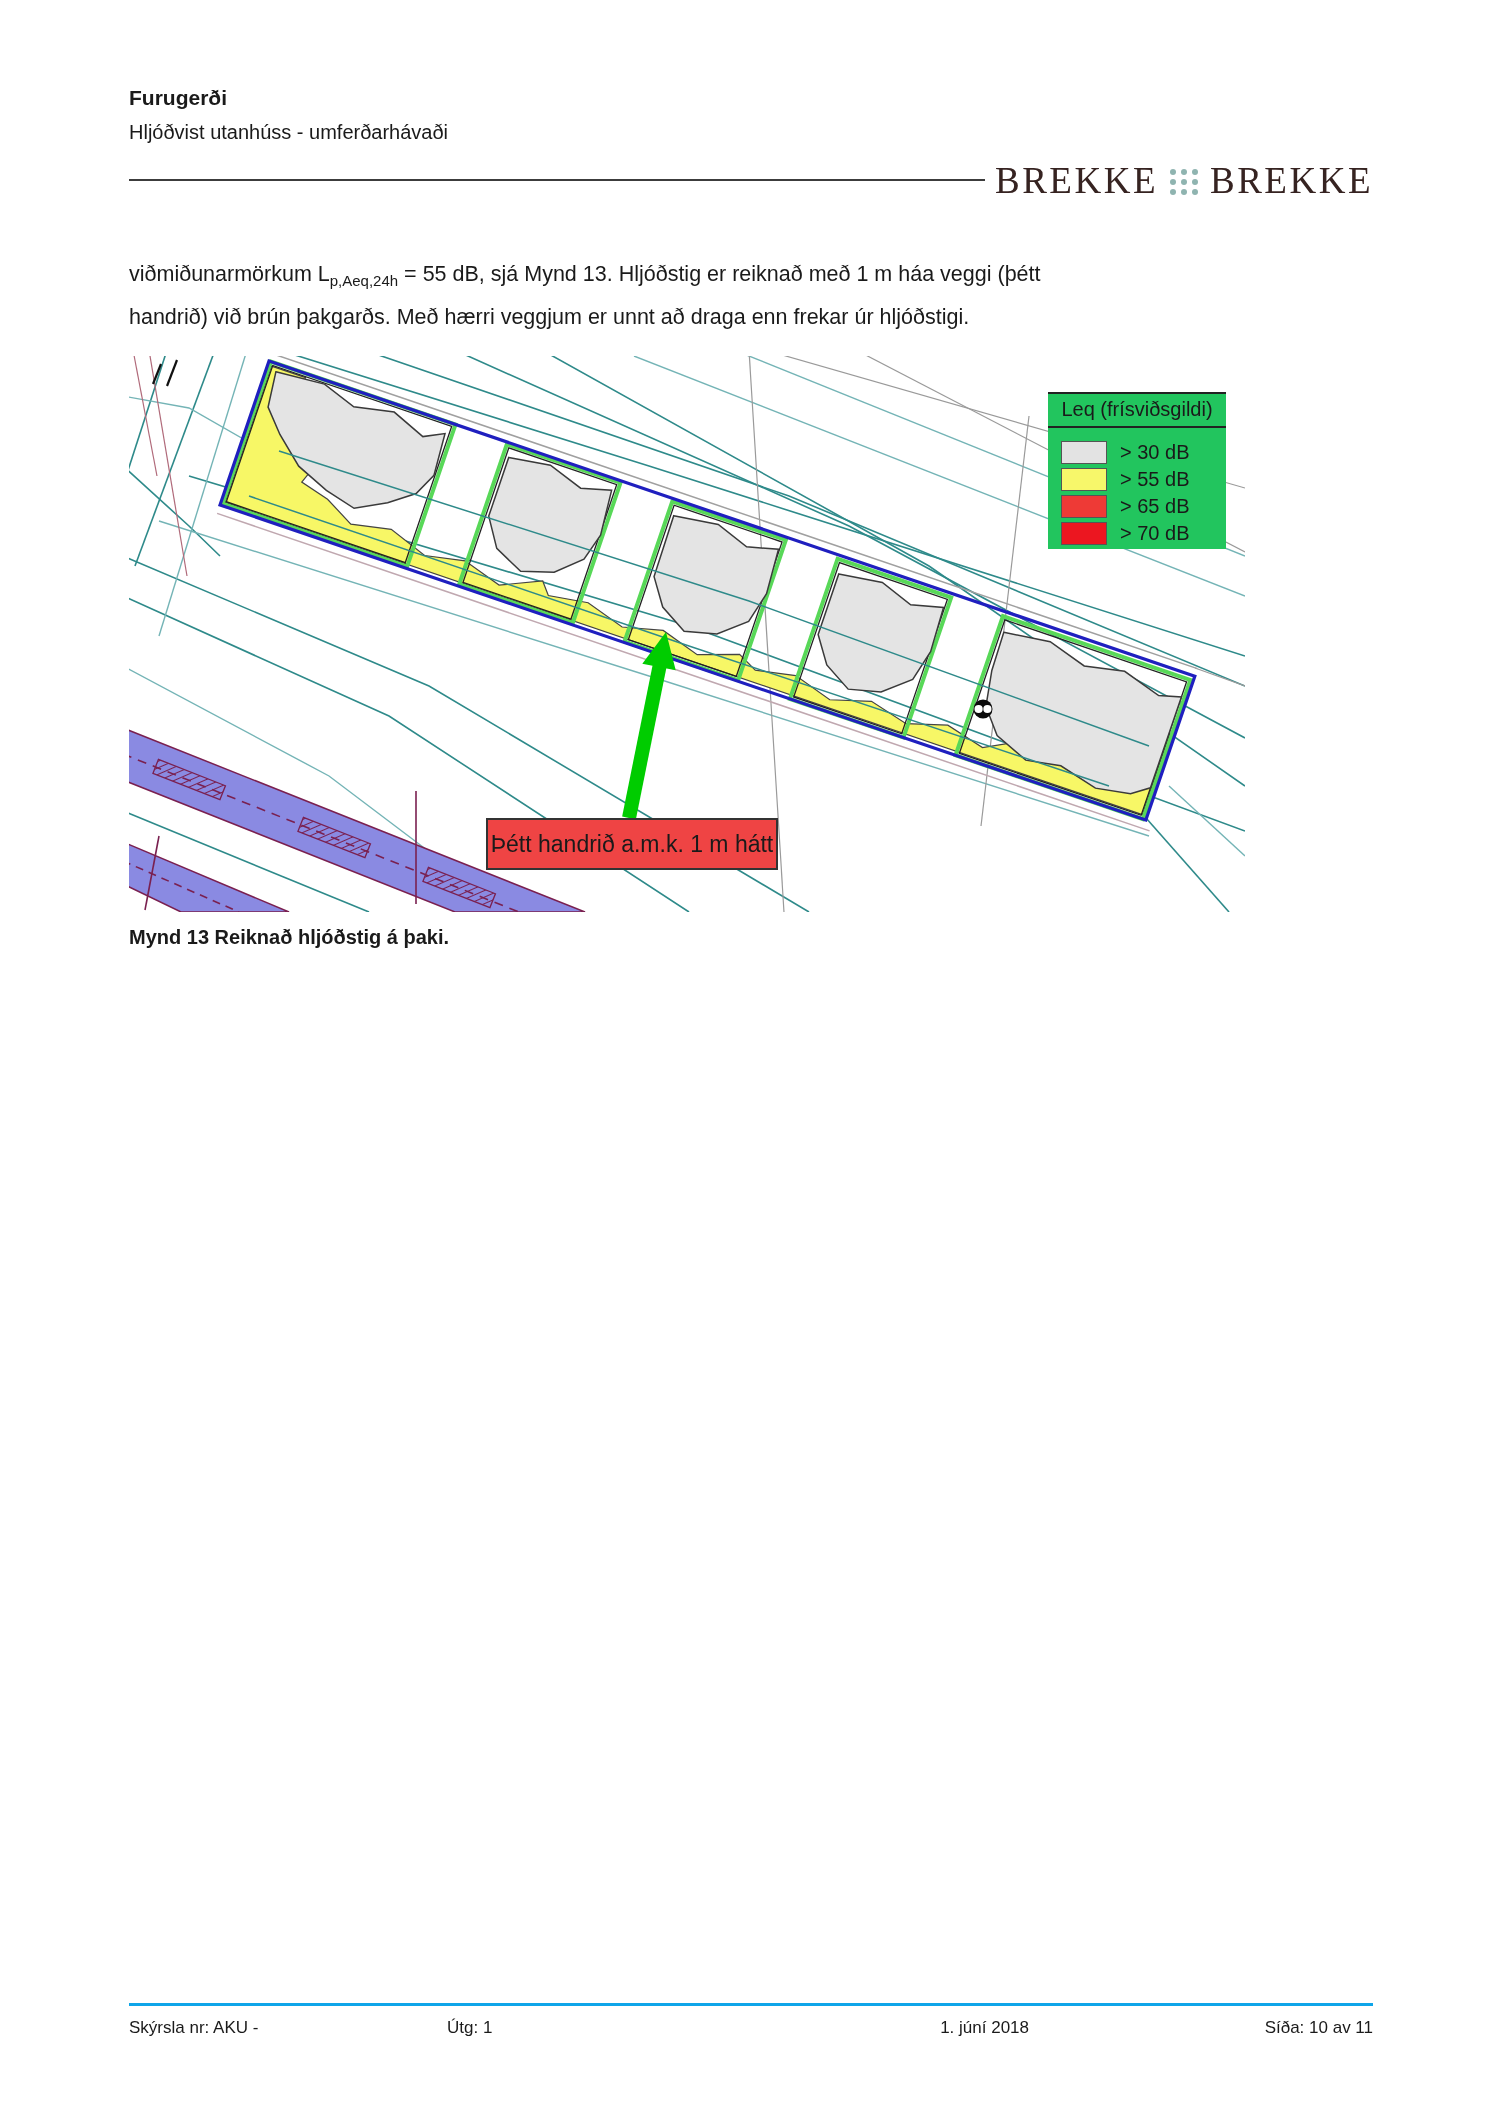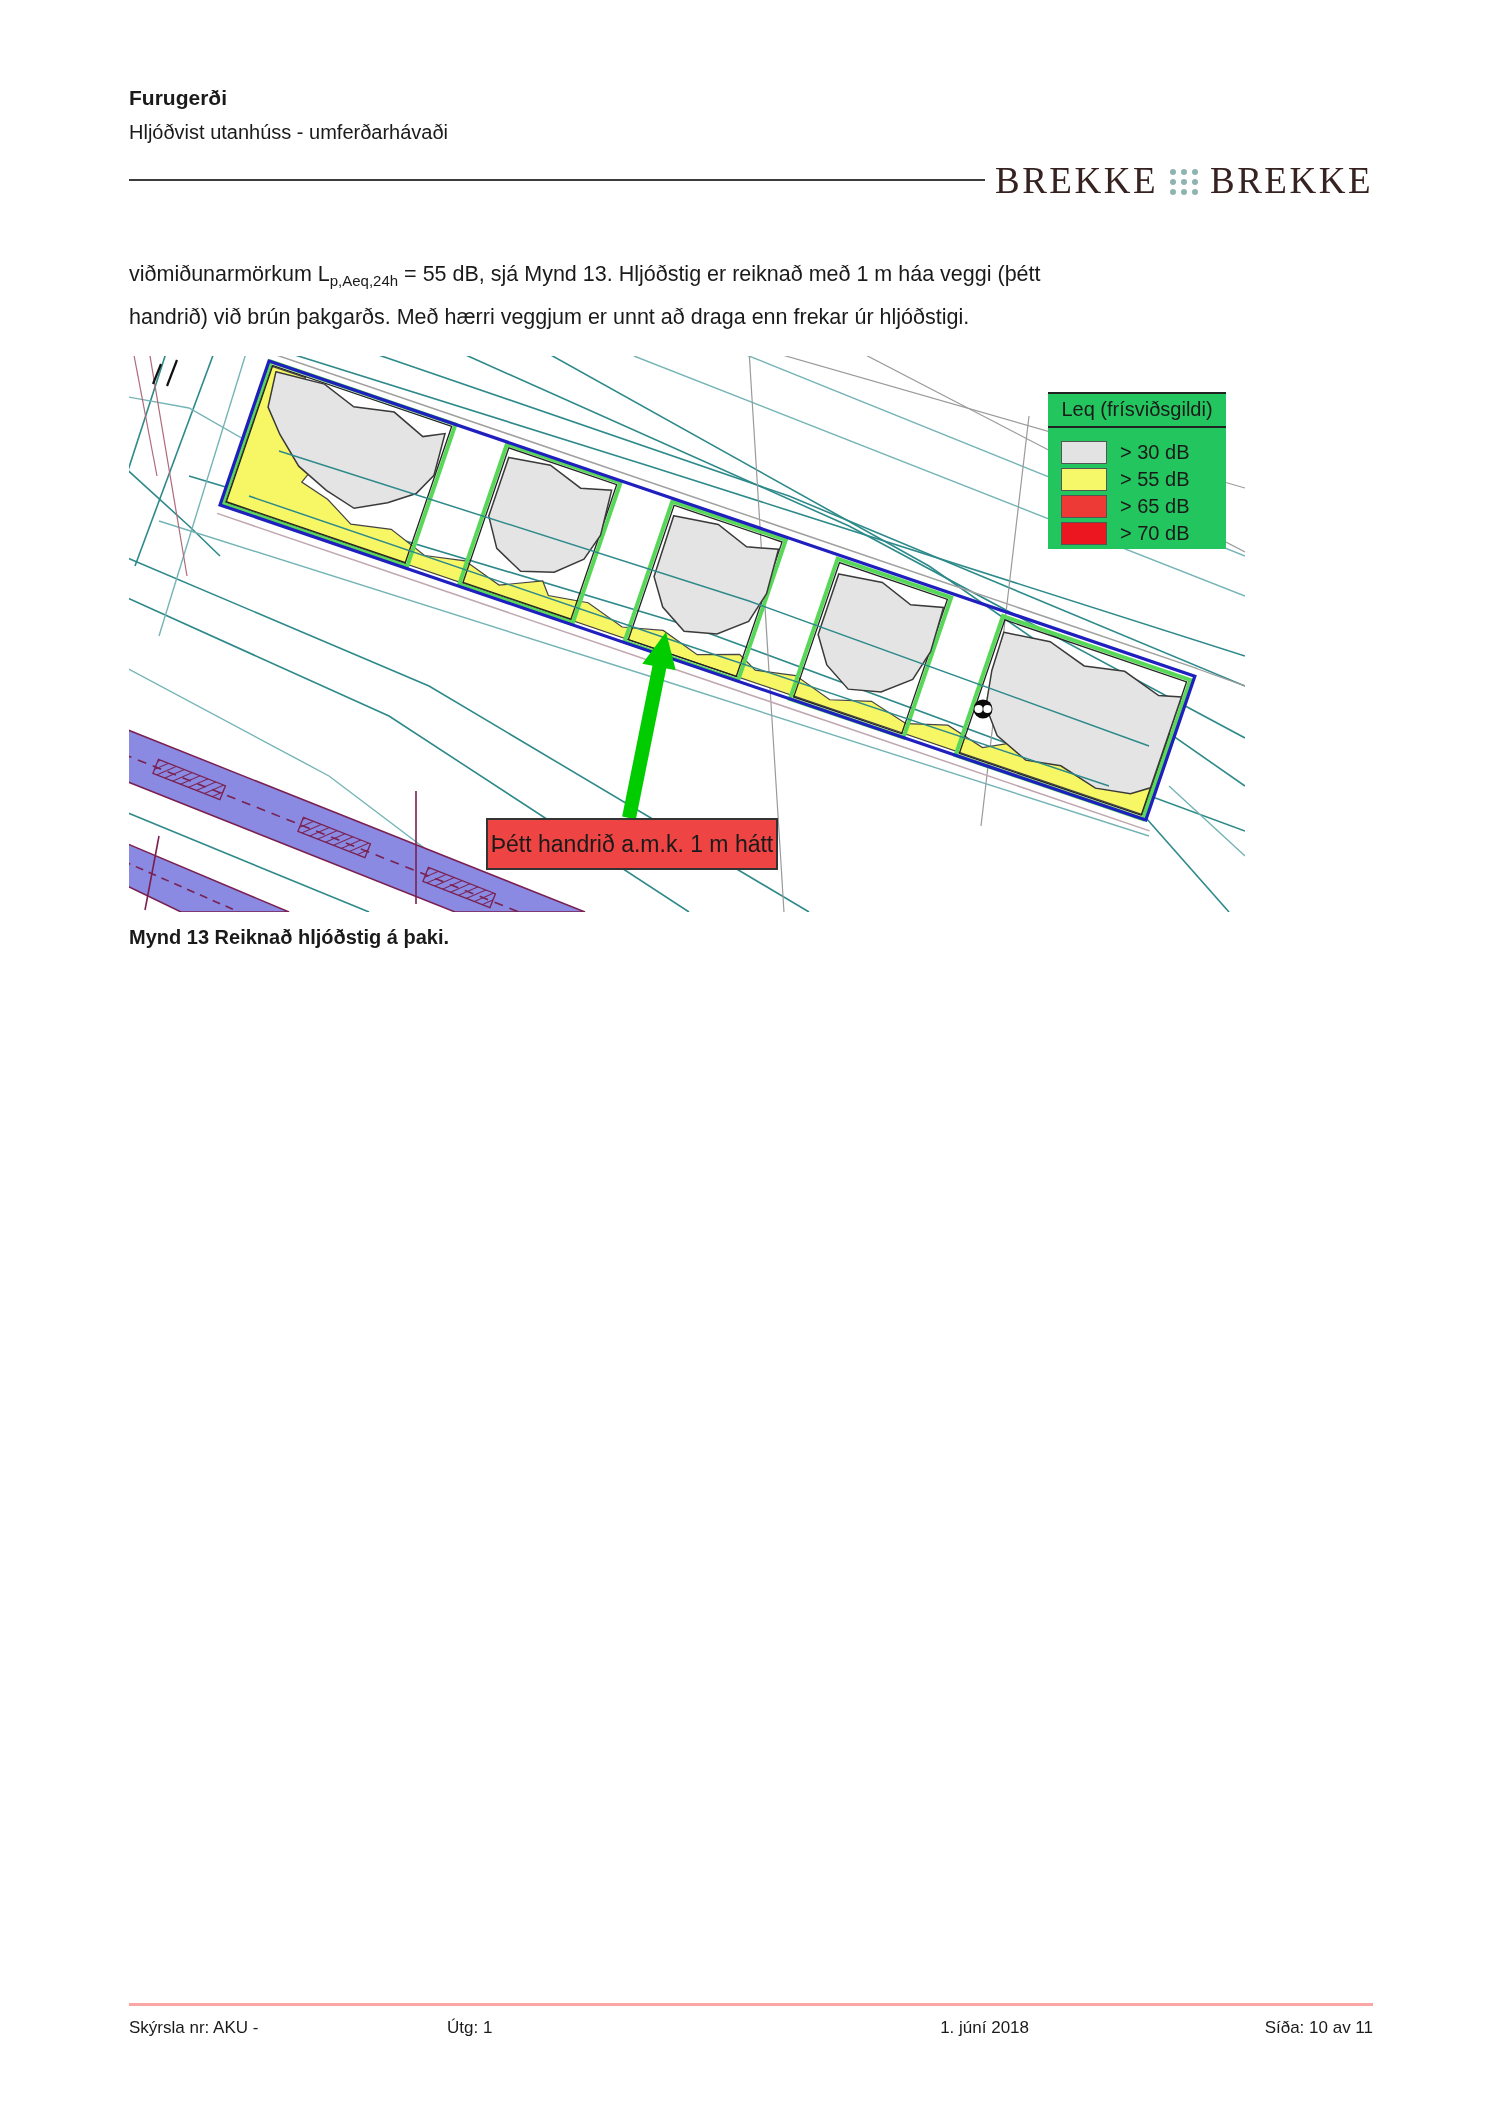--- a/index.html
+++ b/index.html
@@ -33,21 +33,21 @@
   .swatch { width: 46px; height: 23px; border: 1px solid #555; margin-right: 13px; flex: none; }
   .legend-label { font-size: 20px; white-space: nowrap; }
 
   .annotation { position: absolute; left: 357px; top: 462px; width: 292px; height: 52px;
                 background: #ef4444; border: 2px solid #333; display: flex; align-items: center;
                 justify-content: center; font-size: 23px; }
 
   .caption { font-size: 20px; font-weight: bold; margin-top: 14px; }
 
   .footer { position: absolute; left: 129px; top: 2003px; width: 1244px;
-            border-top: 3px solid #fca5a5; font-size: 17px; height: 40px; }
+            border-top: 3px solid #0ea5e9; font-size: 17px; height: 40px; }
   .footer span { position: absolute; top: 12px; }
   .f-report { left: 0; }
   .f-edition { left: 318px; }
   .f-date { left: 700px; width: 200px; text-align: right; }
   .f-page { right: 0; }
 </style>
 </head>
 <body>
 
 <div class="content">

